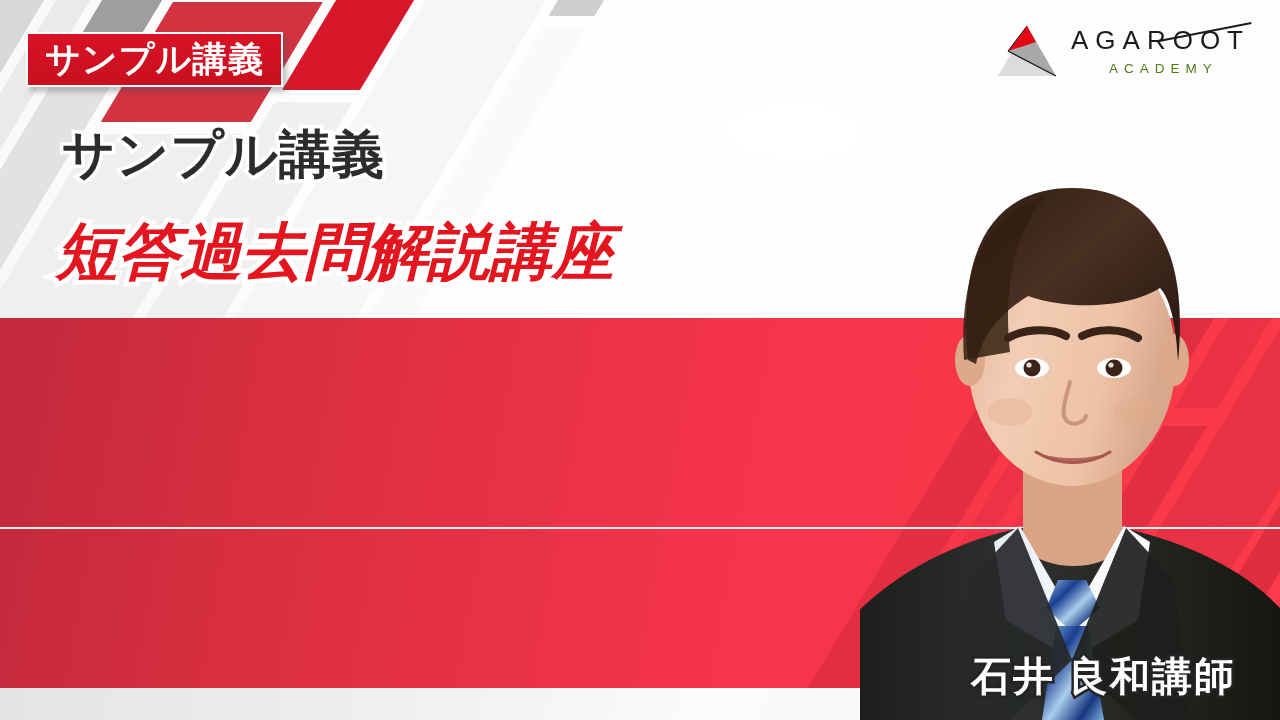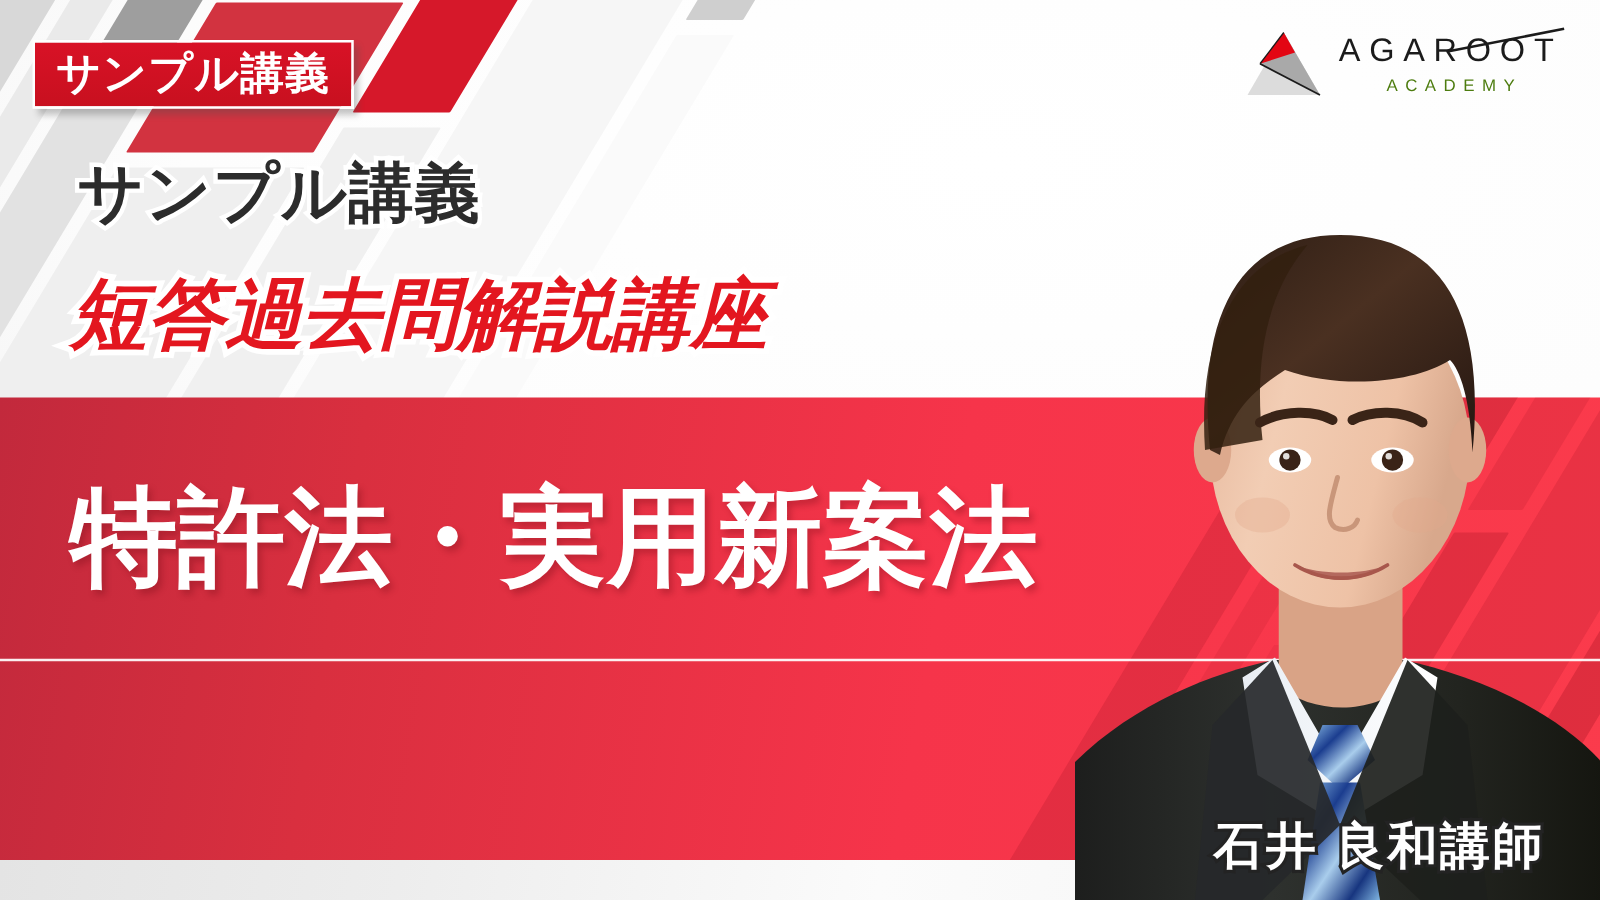--- a/index.html
+++ b/index.html
@@ -157,21 +157,20 @@
       <div class="rstripe" style="left:118px;top:0;   width:76px; height:300px; background:rgba(150,14,30,.26);"></div>
       <div class="rstripe" style="left:118px;top:318px;width:76px;height:322px; background:rgba(150,14,30,.09);"></div>
       <div class="rstripe" style="left:208px;top:0;   width:44px; height:210px; background:rgba(150,14,30,.14);"></div>
       <div class="rstripe" style="left:208px;top:228px;width:44px;height:412px; background:rgba(150,14,30,.24);"></div>
       <div class="rstripe" style="left:266px;top:0;   width:96px; height:640px; background:rgba(150,14,30,.17);"></div>
       <div class="rstripe" style="left:372px;top:0;   width:40px; height:640px; background:rgba(150,14,30,.28);"></div>
     </div>
     <div class="band-rule"></div>
   </div>
 
-  <div class="title-law">特許法・実用新案法</div>
 
 
   <div class="bottom-strip"></div>
 
   <div class="person">
     <svg width="420" height="660" viewBox="0 0 420 660">
       <defs>
         <linearGradient id="suitG" x1="0" y1="0" x2="1" y2="0">
           <stop offset="0%" stop-color="#1c1d1c"></stop>
           <stop offset="38%" stop-color="#2e312e"></stop>

